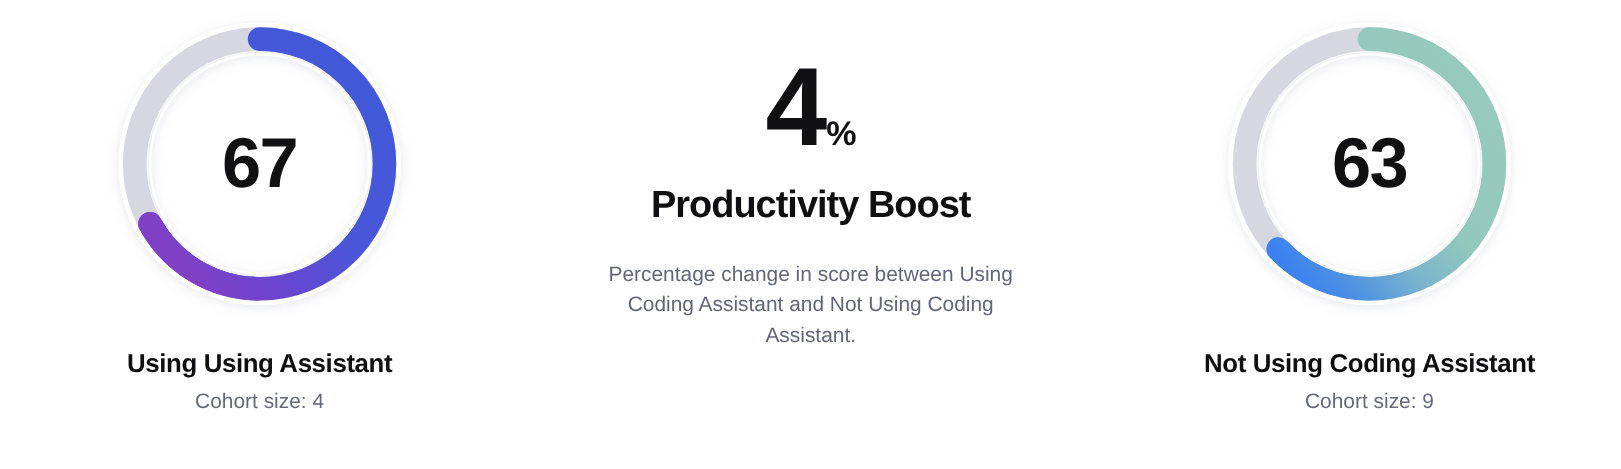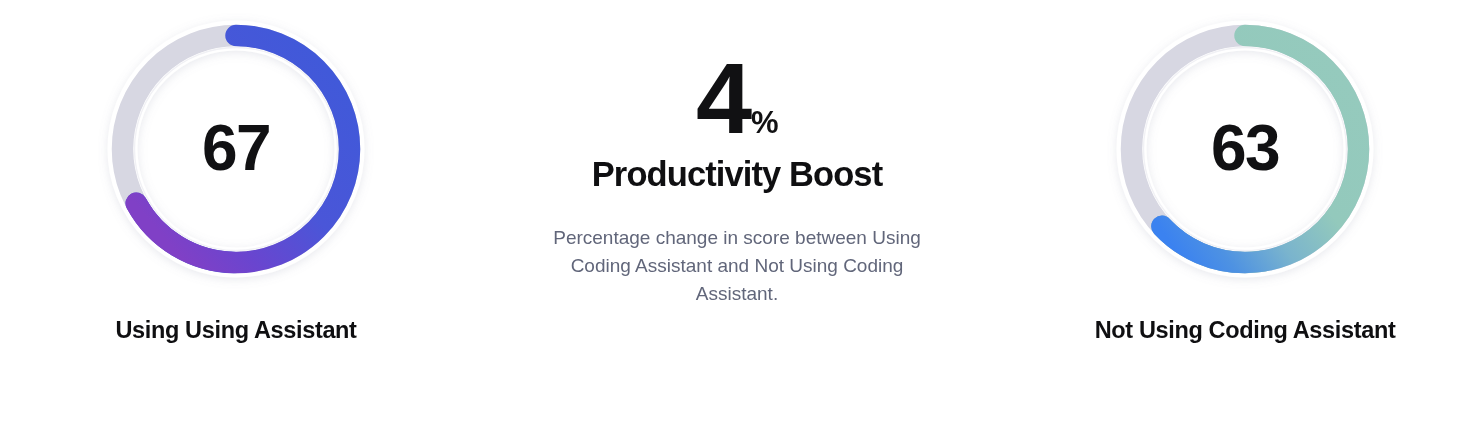--- a/index.html
+++ b/index.html
@@ -104,21 +104,21 @@
     line-height:0.92;
   }
   .big-unit {
     font-size:31px;
     font-weight:800;
     color:#111113;
     letter-spacing:-0.5px;
     padding-left:3px;
   }
   .center-title {
-    margin-top:10px;
+    margin-top:22px;
     font-size:34.5px;
     font-weight:700;
     letter-spacing:-0.9px;
     color:#0f0f11;
     text-align:center;
     white-space:nowrap;
   }
   .center-desc {
     margin-top:30px;
     width:396px;
@@ -162,20 +162,21 @@
 
         <circle cx="131" cy="131" r="113.5" fill="none" stroke="url(#gradLeft)" stroke-width="21.5" stroke-linecap="round" stroke-dasharray="477.8 713.1" stroke-dashoffset="0" transform="rotate(-90 131 131)"></circle>
 
         <circle cx="131" cy="131" r="101.5" fill="none" stroke="#f1f1f5" stroke-width="1.4"></circle>
       </svg>
 
       <div class="gauge-value">67</div>
     </div>
 
     <div class="panel-title">Using Using Assistant</div>
+    <div class="panel-sub">Cohort size: 4</div>
   </div>
 
   <div class="center">
     <div class="big-stat">
       <span class="big-num">4</span>
       <span class="big-unit">%</span>
     </div>
     <div class="center-title">Productivity Boost</div>
     <div class="center-desc">Percentage change in score between Using Coding Assistant and Not Using Coding Assistant.</div>
   </div>
@@ -209,15 +210,16 @@
 
         <circle cx="131" cy="131" r="113.5" fill="none" stroke="url(#gradRight)" stroke-width="21.5" stroke-linecap="round" stroke-dasharray="449.3 713.1" stroke-dashoffset="0" transform="rotate(-90 131 131)"></circle>
 
         <circle cx="131" cy="131" r="101.5" fill="none" stroke="#f1f1f5" stroke-width="1.4"></circle>
       </svg>
 
       <div class="gauge-value">63</div>
     </div>
 
     <div class="panel-title">Not Using Coding Assistant</div>
+    <div class="panel-sub">Cohort size: 9</div>
   </div>
 
 </div>
 
 </body></html>

